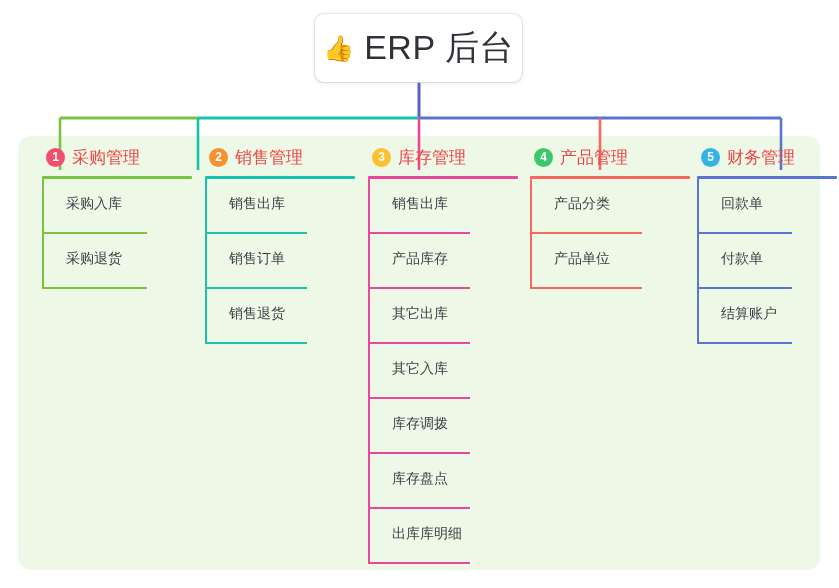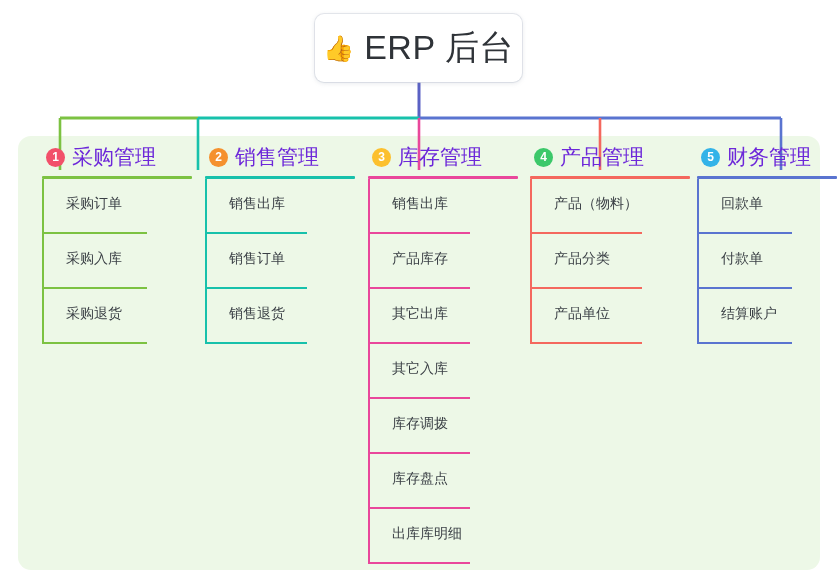--- a/index.html
+++ b/index.html
@@ -51,21 +51,21 @@
     display:flex;align-items:center;gap:7px;
     height:26px;
     padding-left:4px;
   }
   .badge{
     width:19px;height:19px;border-radius:50%;
     color:#fff;font-size:12px;line-height:19px;
     text-align:center;font-weight:600;
     flex:0 0 auto;
   }
-  .col-title{font-size:21px;color:#6d28d9;white-space:nowrap;}
+  .col-title{font-size:17px;color:#ef4444;white-space:nowrap;}
   .head-rule{height:3px;margin-top:6px;border-radius:1px;}
 
   .items{margin-top:0;}
   .item{
     position:relative;
     height:55px;
     padding-left:24px;
     display:flex;align-items:center;
   }
   .item .spine{
@@ -109,25 +109,20 @@
       <div class="column" style="left: 42px;">
         <div class="col-head">
           <span class="badge" style="background: rgb(242, 80, 106);">1</span>
           <span class="col-title">采购管理</span>
         </div>
         <div class="head-rule" style="background: rgb(124, 194, 66); width: 150px;"></div>
         <div class="items">
           <div class="item">
             <span class="spine" style="background: rgb(124, 194, 66);"></span>
             <span class="underline" style="background: rgb(124, 194, 66); width: 105px;"></span>
-            <span class="item-label">采购订单</span>
-          </div>
-          <div class="item">
-            <span class="spine" style="background: rgb(124, 194, 66);"></span>
-            <span class="underline" style="background: rgb(124, 194, 66); width: 105px;"></span>
             <span class="item-label">采购入库</span>
           </div>
           <div class="item">
             <span class="spine" style="background: rgb(124, 194, 66);"></span>
             <span class="underline" style="background: rgb(124, 194, 66); width: 105px;"></span>
             <span class="item-label">采购退货</span>
           </div>
         </div>
       </div>
       <div class="column" style="left: 205px;">
@@ -201,25 +196,20 @@
       <div class="column" style="left: 530px;">
         <div class="col-head">
           <span class="badge" style="background: rgb(60, 200, 106);">4</span>
           <span class="col-title">产品管理</span>
         </div>
         <div class="head-rule" style="background: rgb(244, 104, 94); width: 160px;"></div>
         <div class="items">
           <div class="item">
             <span class="spine" style="background: rgb(244, 104, 94);"></span>
             <span class="underline" style="background: rgb(244, 104, 94); width: 112px;"></span>
-            <span class="item-label">产品（物料）</span>
-          </div>
-          <div class="item">
-            <span class="spine" style="background: rgb(244, 104, 94);"></span>
-            <span class="underline" style="background: rgb(244, 104, 94); width: 112px;"></span>
             <span class="item-label">产品分类</span>
           </div>
           <div class="item">
             <span class="spine" style="background: rgb(244, 104, 94);"></span>
             <span class="underline" style="background: rgb(244, 104, 94); width: 112px;"></span>
             <span class="item-label">产品单位</span>
           </div>
         </div>
       </div>
       <div class="column" style="left: 697px;">

